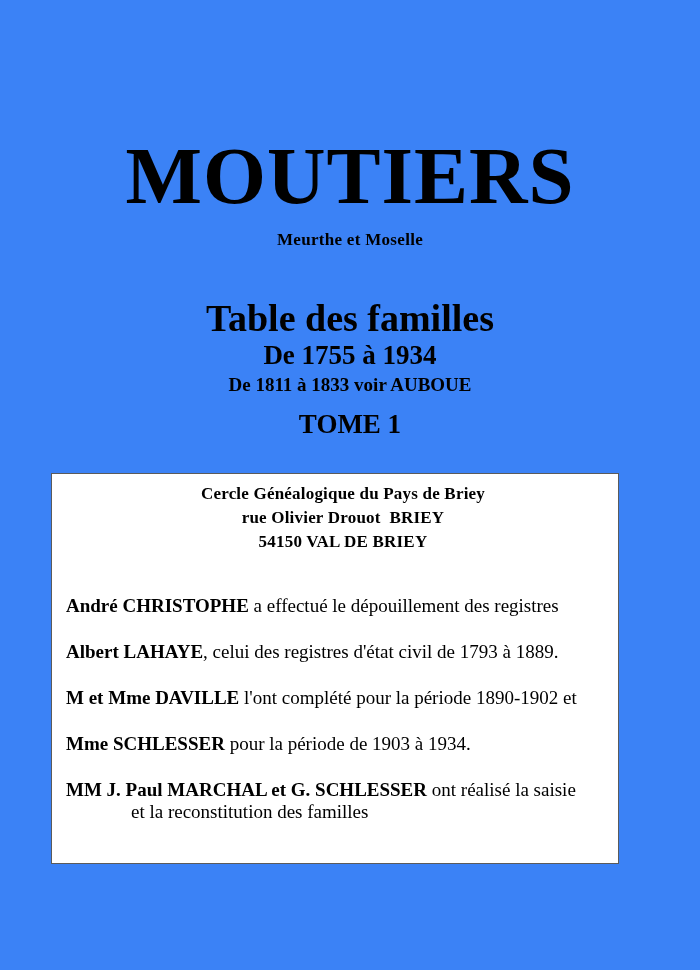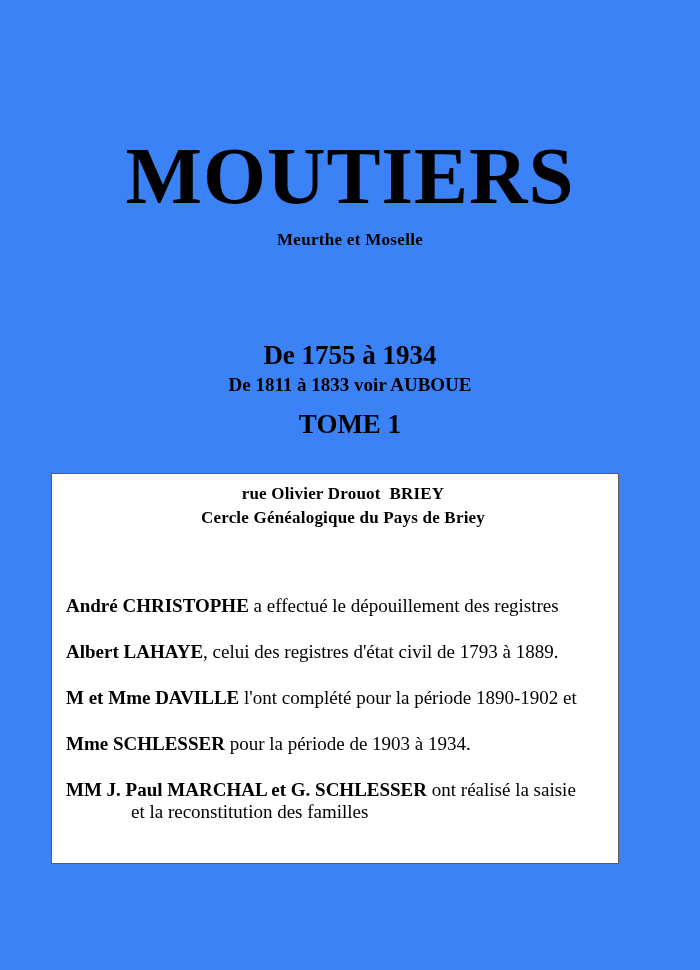--- a/index.html
+++ b/index.html
@@ -154,32 +154,34 @@
 </style>
 </head>
 <body>
 
 <div class="page">
 
   <div class="doc-title">MOUTIERS</div>
 
   <div class="doc-subtitle">Meurthe et Moselle</div>
 
+  <div class="section-title">Table des familles</div>
 
   <div class="range-main">De 1755 à 1934</div>
 
   <div class="range-note">De 1811 à 1833 voir AUBOUE</div>
 
   <div class="volume">TOME 1</div>
 
   <div class="credits-box">
 
     <div class="org-block">
+      <span class="org-line">Cercle Généalogique du Pays de Briey</span>
       <span class="org-line">rue Olivier Drouot  BRIEY</span>
-      <span class="org-line">Cercle Généalogique du Pays de Briey</span>
+      <span class="org-line">54150 VAL DE BRIEY</span>
     </div>
 
     <div class="credits-list">
 
       <div class="credit-entry">
         <span class="lead">André CHRISTOPHE</span><span class="rest"> a effectué le dépouillement des registres</span>
       </div>
 
       <div class="credit-entry">
         <span class="lead">Albert LAHAYE</span><span class="rest">, celui des registres d'état civil de 1793 à 1889.</span>

